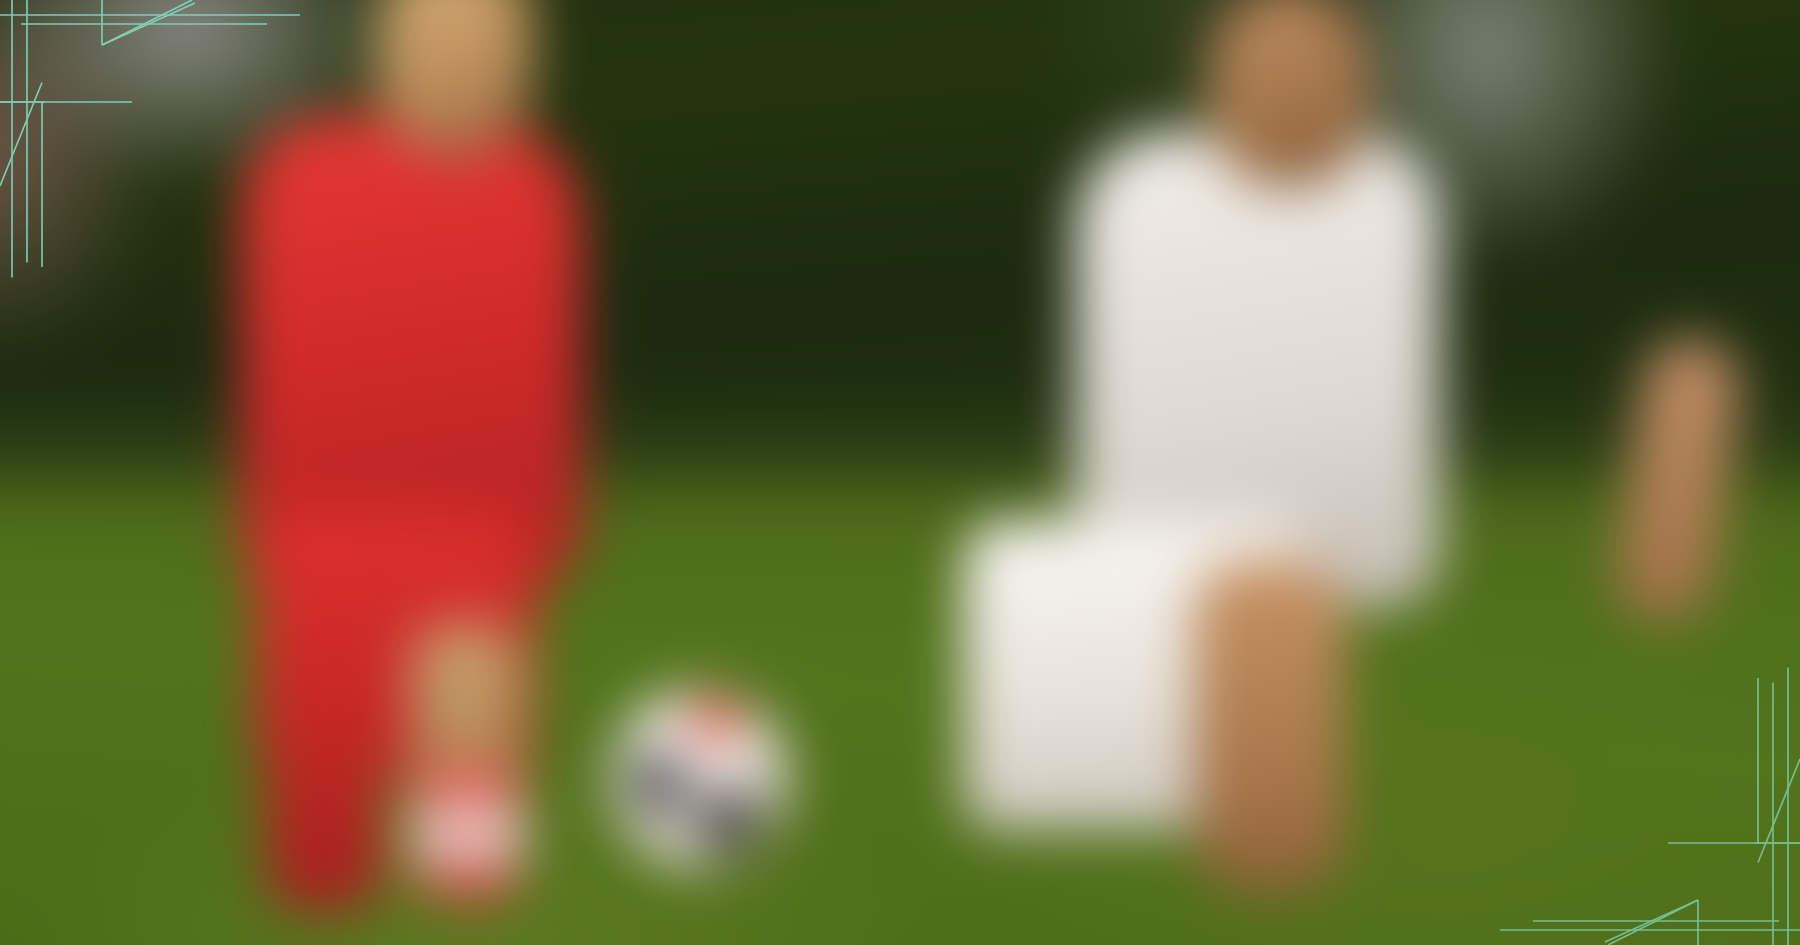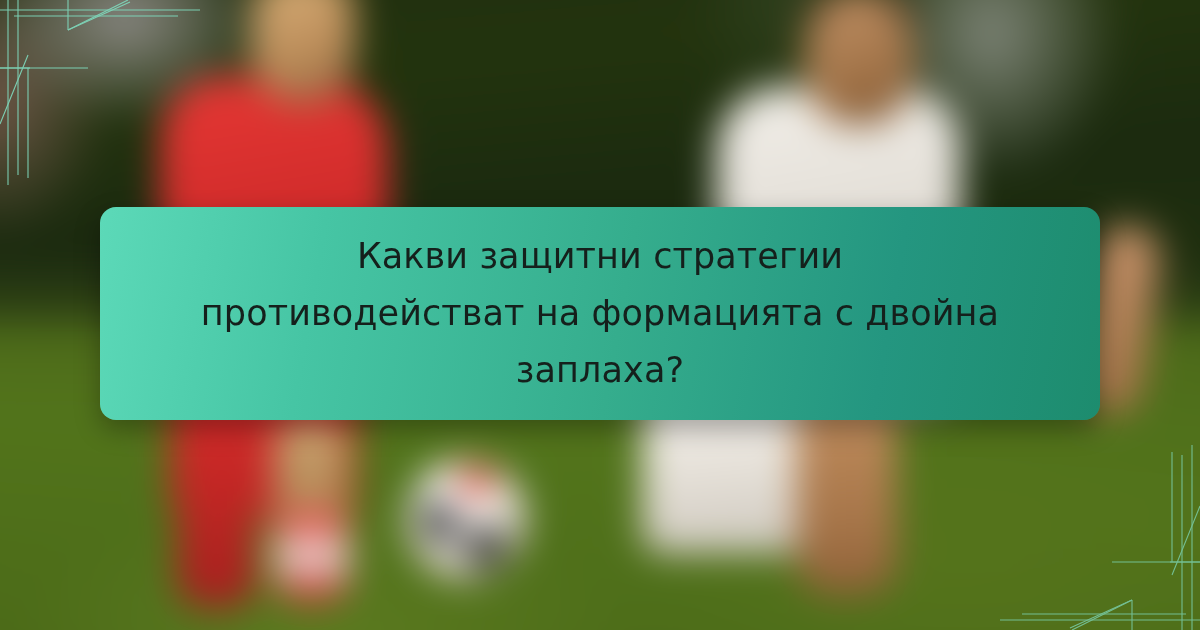--- a/index.html
+++ b/index.html
@@ -290,17 +290,14 @@
       <path d="M0 68 L30 68"></path>
       <path d="M0 68 L88 68"></path>
       <path d="M28 68 L28 178"></path>
       <path d="M0 124 L28 55"></path>
       <path d="M68 30 L128 0"></path>
       <path d="M68 30 L68 0"></path>
       <path d="M68 30 L130 2"></path>
     </g>
   </svg>
 
-  <div class="card">
-    <p class="question">Какви защитни стратегии противодействат на формацията с двойна заплаха?</p>
-  </div>
 
 </div>
 
 </body></html>

